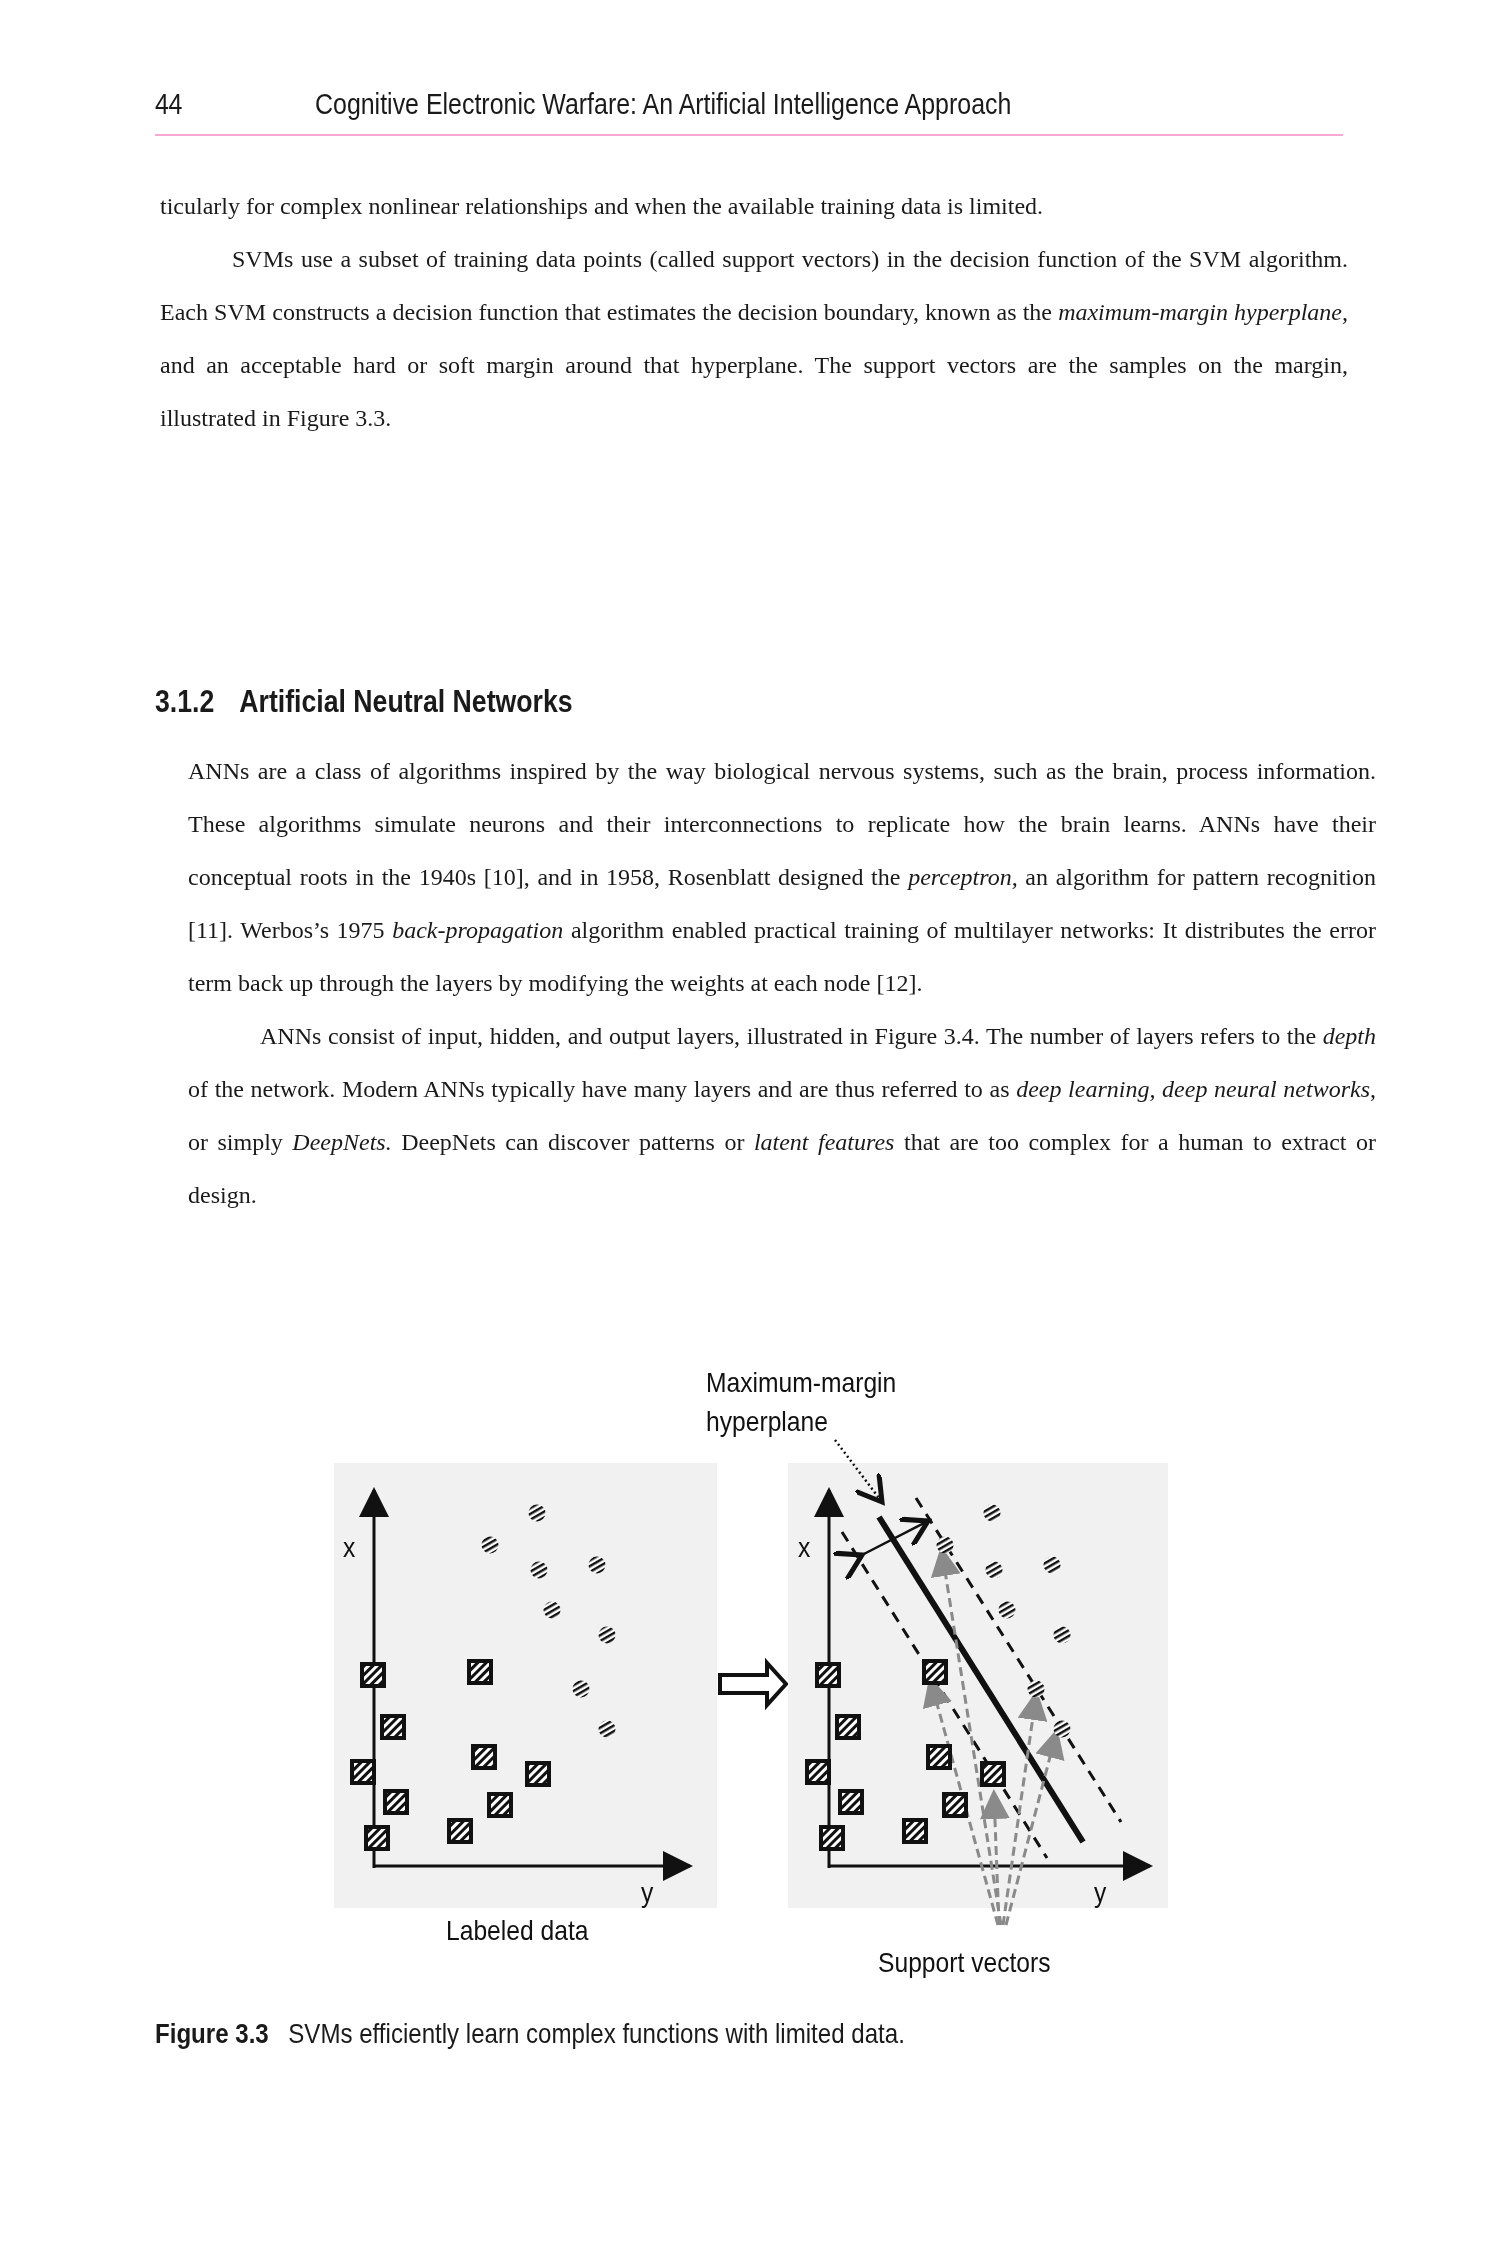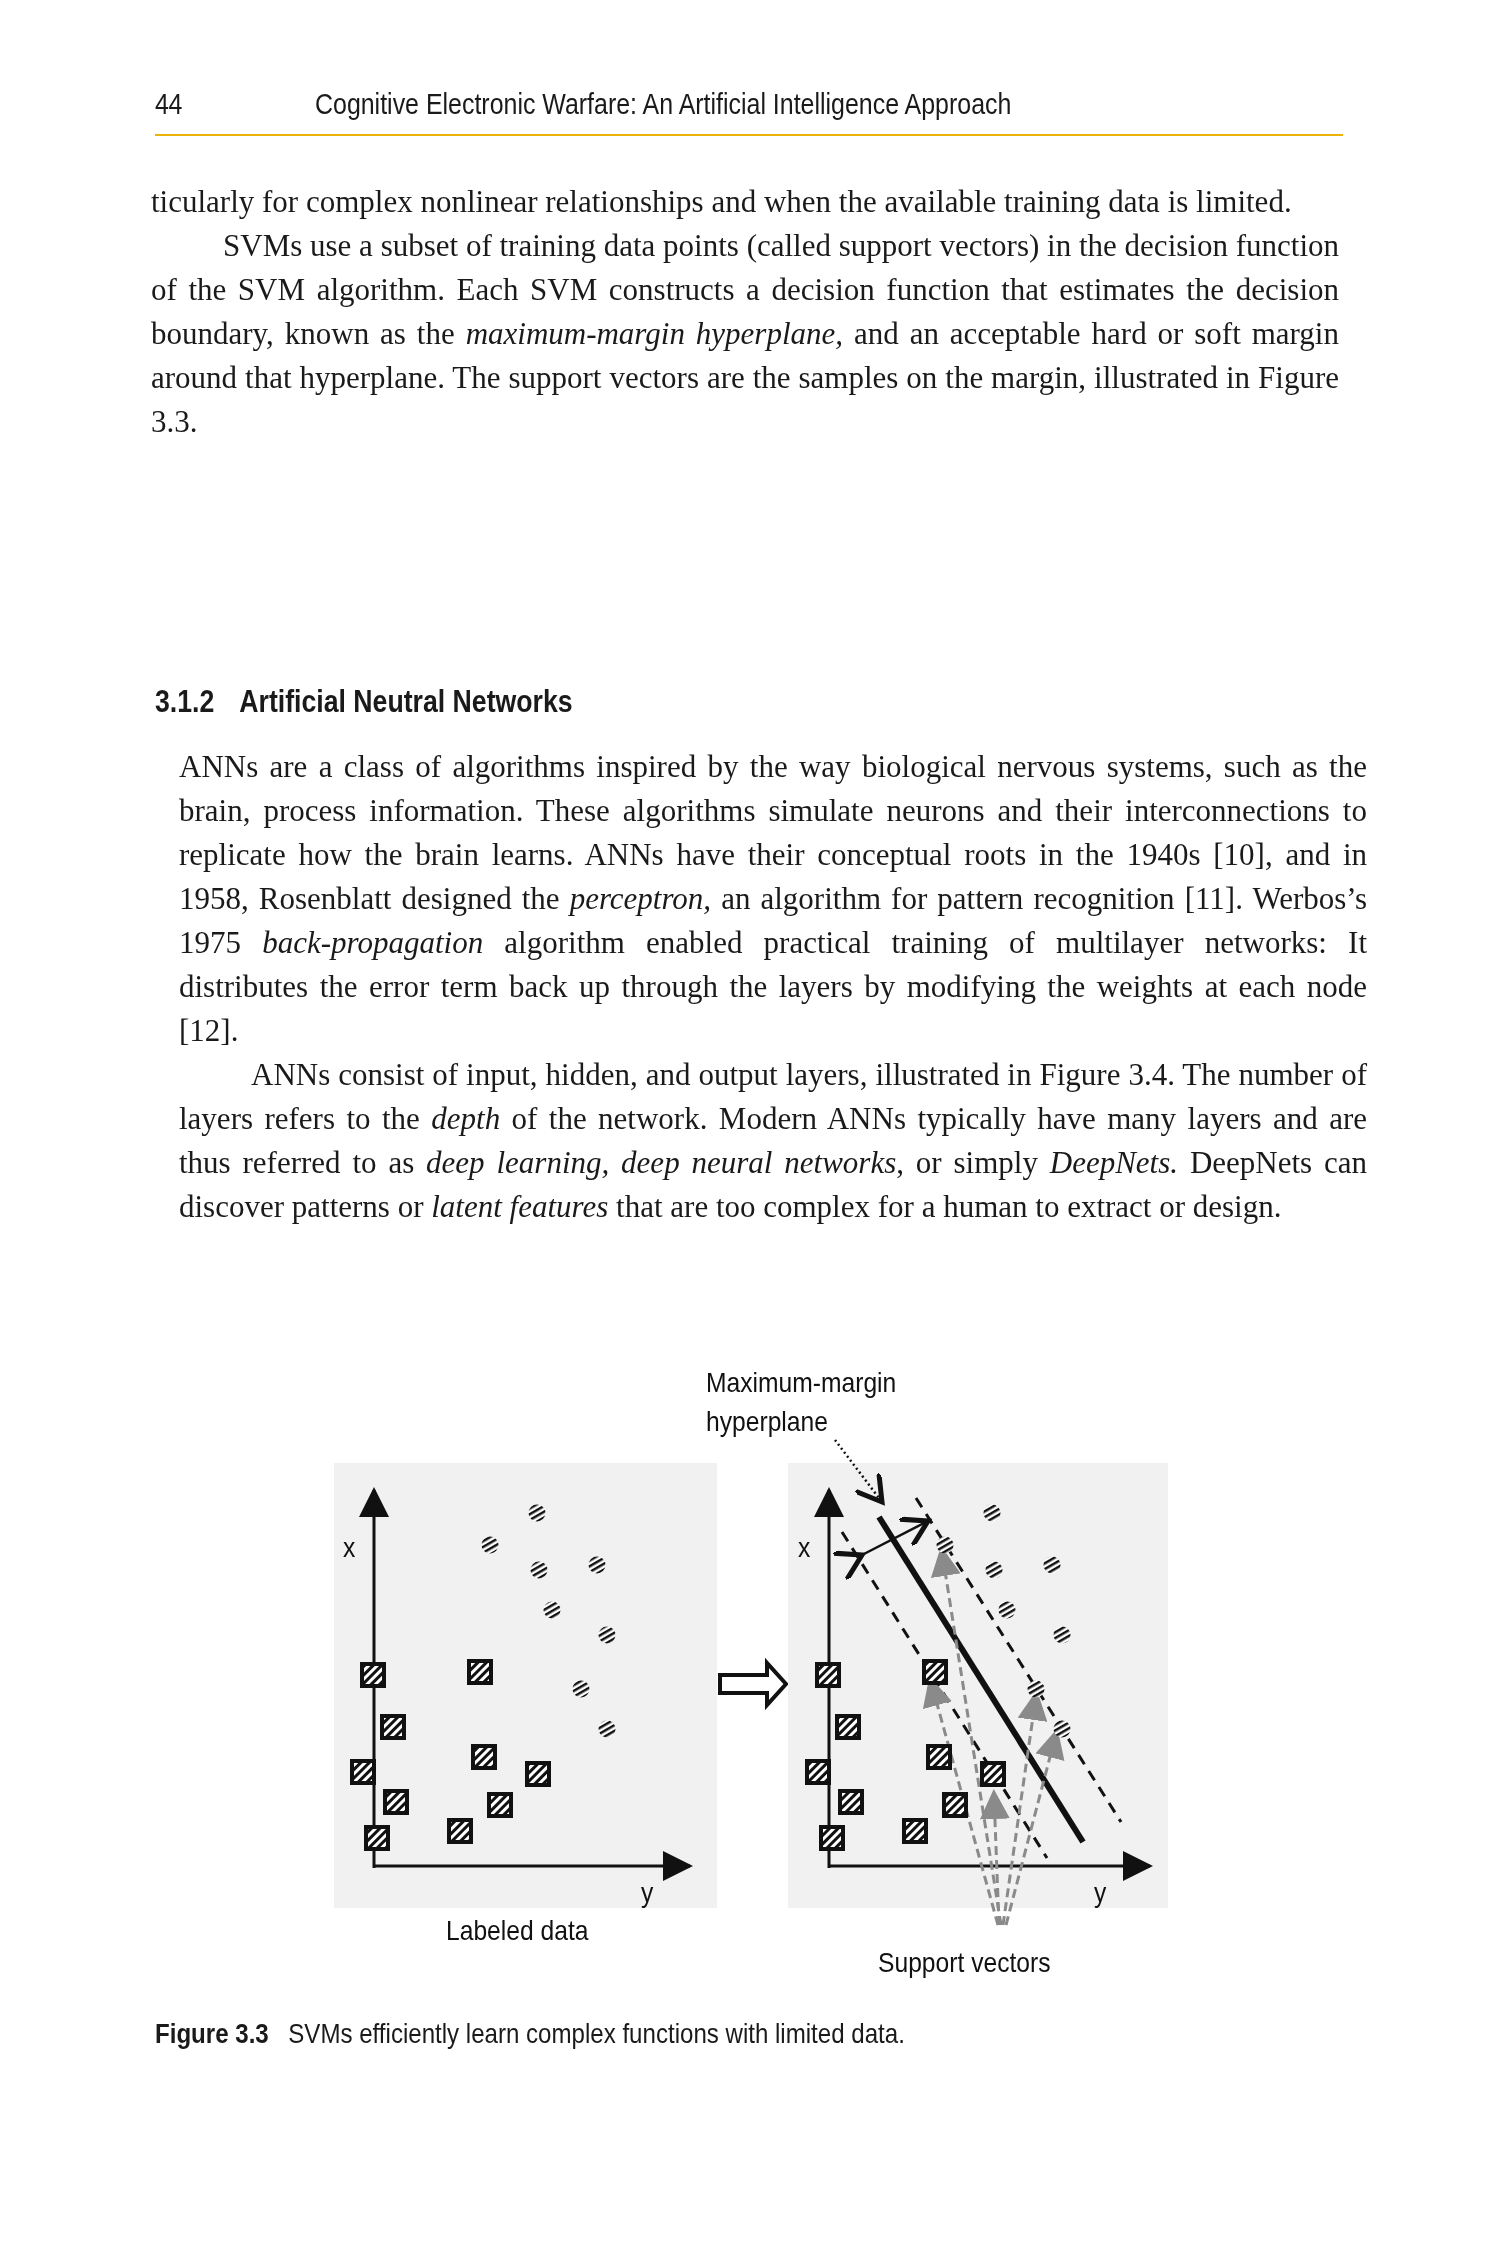--- a/index.html
+++ b/index.html
@@ -1,23 +1,23 @@
 <!DOCTYPE html>
 <html><head>
 <meta charset="utf-8">
 <style>
   html, body { margin: 0; padding: 0; background: #ffffff; }
   body { width: 1500px; height: 2250px; position: relative; overflow: hidden; color: #1a1a1a; }
   .page { position: absolute; left: 0; top: 0; width: 1500px; height: 2250px; }
 
-  .running-head { position: absolute; left: 155px; top: 88px; width: 1188px; height: 46px; border-bottom: 2px solid #eab308; }
+  .running-head { position: absolute; left: 155px; top: 88px; width: 1188px; height: 46px; border-bottom: 2px solid #f9a8d4; }
   .folio { position: absolute; left: 0; top: 0; font-family: "Liberation Sans", sans-serif; font-size: 29px; letter-spacing: -0.5px; transform: scaleX(0.86); transform-origin: left; }
   .book-title { position: absolute; left: 160px; top: 0; font-family: "Liberation Sans", sans-serif; font-size: 29px; transform: scaleX(0.86); transform-origin: left; white-space: nowrap; }
 
-  .body-text { position: absolute; left: 151px; width: 1188px; font-family: "Liberation Serif", serif; font-size: 31px; line-height: 44px; text-align: justify; }
+  .body-text { position: absolute; left: 160px; width: 1188px; font-family: "Liberation Serif", serif; font-size: 24px; line-height: 53px; text-align: justify; }
   .body-text p { margin: 0; }
   .body-text p.indent { text-indent: 72px; }
   .body-text em { font-style: italic; }
 
   .block1 { top: 180px; }
   .section-head { position: absolute; left: 155px; top: 684px; font-family: "Liberation Sans", sans-serif; font-weight: bold; font-size: 31px; white-space: nowrap; transform: scaleX(0.86); transform-origin: left; }
   .section-num { display: inline-block; width: 98px; }
   .block2 { top: 745px; margin-left: 28px; }
 
   .figure { position: absolute; left: 0; top: 0; width: 1333px; height: 2250px; pointer-events: none; }

